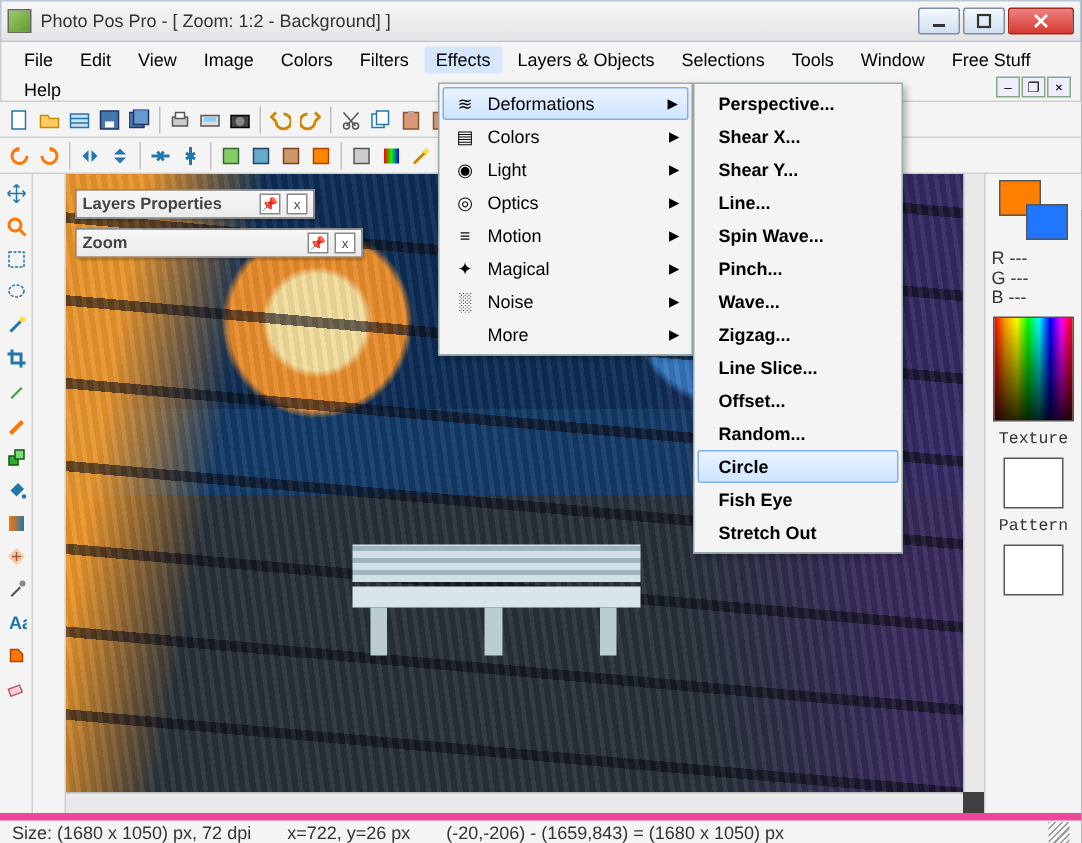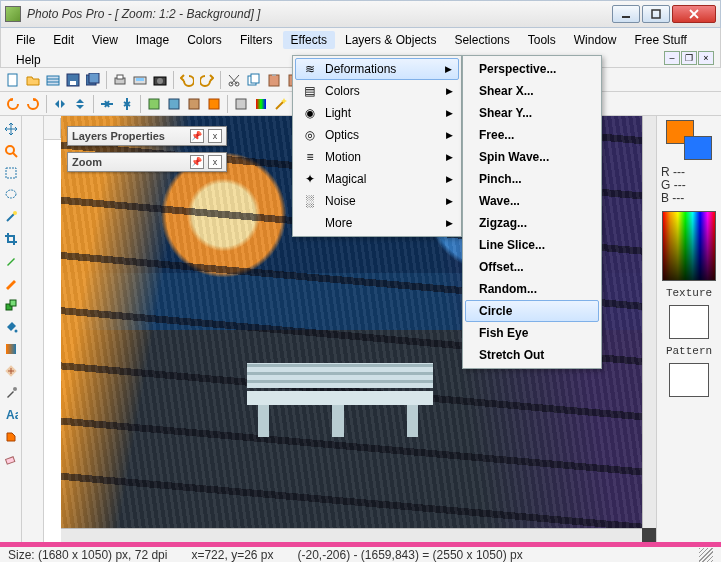--- a/index.html
+++ b/index.html
@@ -1,19 +1,19 @@
 <!DOCTYPE html>
 <html><head>
 <meta charset="utf-8">
 <style>
 * { margin:0; padding:0; box-sizing:border-box; font-family:"Segoe UI",Tahoma,sans-serif; font-size:12px; }
 body { background:#fff; width:721px; height:562px; overflow:hidden; position:relative; }
 
 
-.titlebar { height:28px; background:linear-gradient(#f7f7f7,#e4e4e4); border:1px solid #b8c6d6; display:flex; align-items:center; padding:0 4px;font-style:italic; }
+.titlebar { height:28px; background:linear-gradient(#f7f7f7,#e4e4e4); border:1px solid #b8c6d6; display:flex; align-items:center; padding:0 4px; }
 .titlebar .appicon { width:16px; height:16px; background:linear-gradient(135deg,#9c6,#693); margin-right:6px; border:1px solid #666; }
 .titlebar .title { color:#333; flex:1; }
 .winbtns { display:flex; gap:2px; }
 .winbtn { width:28px; height:18px; border:1px solid #7a8fa6; border-radius:2px; display:flex; align-items:center; justify-content:center; background:linear-gradient(#f5f9fd,#cfe0f2); cursor:pointer; }
 .winbtn.close { background:linear-gradient(#f08080,#d43a2f); border-color:#a02820; color:#fff; width:44px; }
 .winbtn svg { width:10px; height:10px; }
 
 
 .menubar { height:40px; background:#f4f4f4; border:1px solid #cfcfcf; border-top:none; padding:2px 6px; display:flex; flex-wrap:wrap; align-content:flex-start; }
 .menuitem { padding:2px 8px; margin:1px 1px; cursor:pointer; }
@@ -30,21 +30,21 @@
 
 .tabstrip { height:24px; background:#f4f4f4; border-bottom:1px solid #cfcfcf; display:flex; align-items:center; padding:0 60px;}
 .doctab { display:flex; align-items:center; padding:2px 6px; border:1px solid #bfbfbf; background:#fff; margin-right:4px; gap:4px; cursor:pointer;}
 .doctab .thumb { width:16px; height:12px; background:linear-gradient(#88c,#cc8); border:1px solid #888; }
 
 
 .workarea { position:absolute; top:116px; left:0; right:0; bottom:20px; display:flex; }
 .toolbox-l, .toolbox-l2 { width:22px; background:#f4f4f4; border-right:1px solid #cfcfcf; display:flex; flex-direction:column; align-items:center; padding-top:4px; gap:4px;}
 .tool { width:18px; height:18px; display:flex; align-items:center; justify-content:center; cursor:pointer; border:1px solid transparent;}
 
-.canvas-zone { flex:1; position:relative; background:#404040;margin-left:17px; }
+.canvas-zone { flex:1; position:relative; background:#404040; }
 .canvas { position:absolute; left:0; top:0; right:14px; bottom:14px; background:
   linear-gradient(100deg, rgba(255,160,40,.9) 0 8%, rgba(40,90,170,0) 20%),
   linear-gradient(260deg, rgba(60,40,100,.8) 0 15%, rgba(0,0,0,0) 35%),
   radial-gradient(circle at 28% 24%, rgba(255,230,160,.95) 0 6%, rgba(255,150,40,.9) 7% 11%, rgba(0,0,0,0) 12%),
   radial-gradient(circle at 74% 22%, rgba(160,230,255,.9) 0 6%, rgba(60,150,230,.8) 7% 11%, rgba(0,0,0,0) 12%),
   linear-gradient(180deg, #0d2d55 0 38%, #123a66 38% 52%, #27303a 52% 100%);
   overflow:hidden;}
 .canvas::before { content:""; position:absolute; inset:0; background:
   repeating-linear-gradient(82deg, rgba(255,255,255,.06) 0 3px, rgba(0,0,0,.06) 3px 7px),
   repeating-linear-gradient(5deg, rgba(0,0,0,0) 0 48px, rgba(10,10,20,.6) 48px 55px);
@@ -484,21 +484,21 @@
       </div>
     </div>
     <div class="hscroll"></div>
     <div class="vscroll"></div>
 
     <div class="floating" style="left:6px; top:10px; width:160px;">
       <span class="t">Layers Properties</span>
       <span class="pin">📌</span>
       <span class="x">x</span>
     </div>
-    <div class="floating" style="left:6px; top:36px; width:160px;">
+    <div class="floating" style="left:6px; top:36px; width:192px;">
       <span class="t">Zoom</span>
       <span class="pin">📌</span>
       <span class="x">x</span>
     </div>
   </div>
 
   <div class="rightpanel">
     <div class="swatches">
       <div class="a" style="background: rgb(255, 128, 0);"></div>
       <div class="b" style="background: rgb(33, 118, 255);"></div>
@@ -512,21 +512,21 @@
     <div class="plabel">Texture</div>
     <div class="pwell"></div>
     <div class="plabel">Pattern</div>
     <div class="pwell"></div>
   </div>
 </div>
 
 <div class="status">
   <span>Size: (1680 x 1050) px, 72 dpi</span>
   <span>x=722, y=26 px</span>
-  <span>(-20,-206) - (1659,843) = (2550 x 1050) px</span>
+  <span>(-20,-206) - (1659,843) = (1680 x 1050) px</span>
   <span class="grip"></span>
 </div>
 
 <div class="ddmenu" id="fxmenu" style="left:292px; top:55px; width:170px;">
     <div class="ddrow hi">
       <span class="ic">≋</span>
       <span class="lbl">Deformations</span>
       <span class="ar">▶</span>
     </div>
     <div class="ddrow">
@@ -570,21 +570,21 @@
     <div class="ddrow">
       <span class="lbl">Perspective...</span>
     </div>
     <div class="ddrow">
       <span class="lbl">Shear X...</span>
     </div>
     <div class="ddrow">
       <span class="lbl">Shear Y...</span>
     </div>
     <div class="ddrow">
-      <span class="lbl">Free...</span>
+      <span class="lbl">Line...</span>
     </div>
     <div class="ddrow">
       <span class="lbl">Spin Wave...</span>
     </div>
     <div class="ddrow">
       <span class="lbl">Pinch...</span>
     </div>
     <div class="ddrow">
       <span class="lbl">Wave...</span>
     </div>

